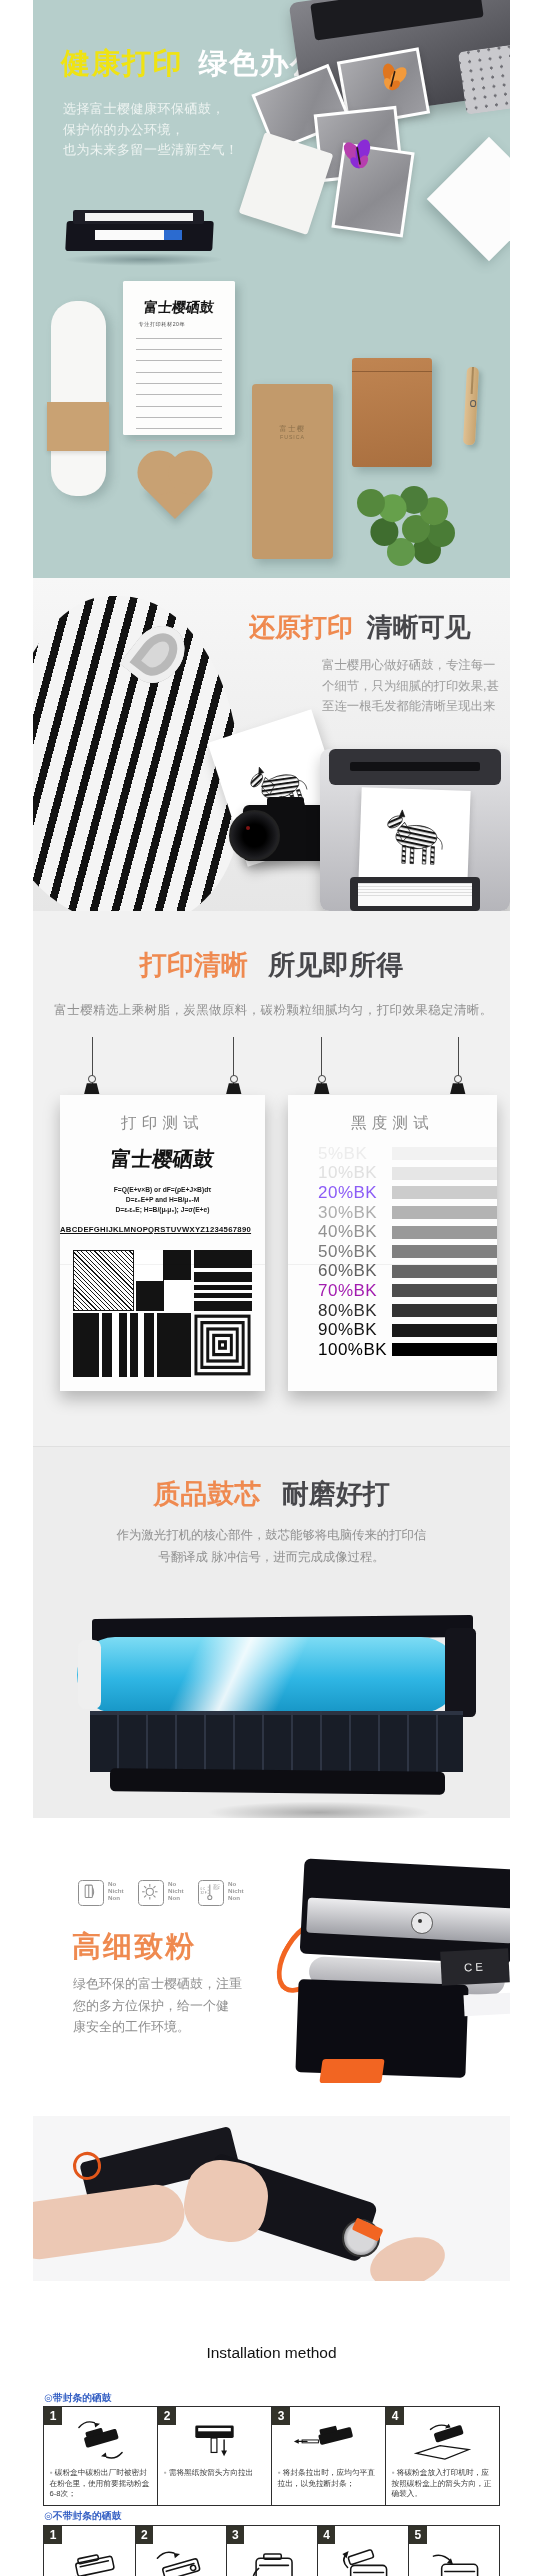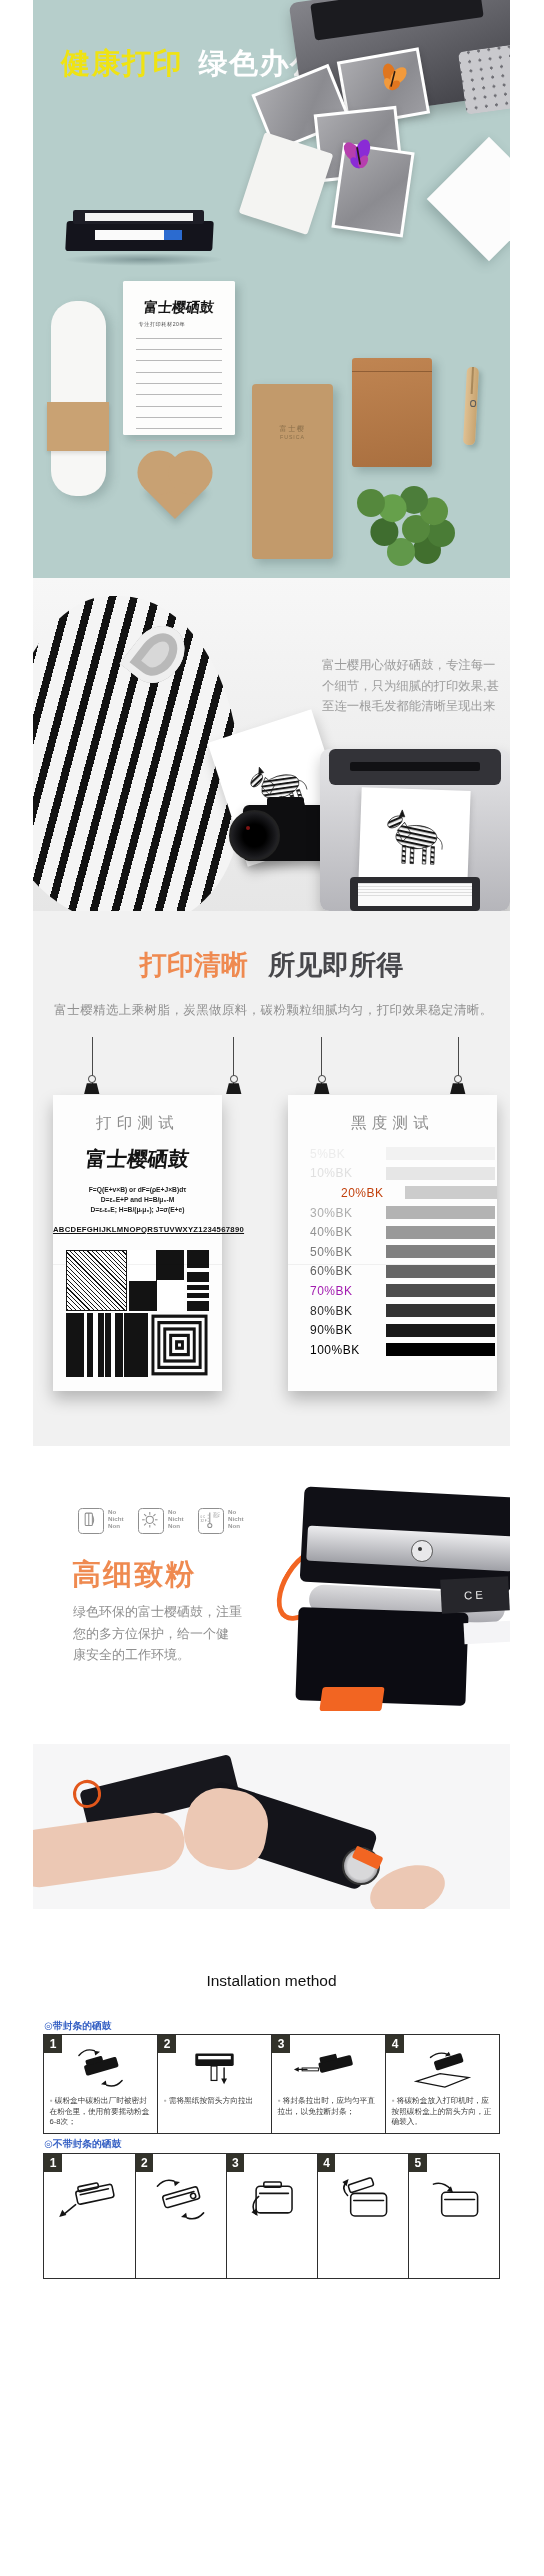--- a/index.html
+++ b/index.html
@@ -112,21 +112,21 @@
   .pt-hatch{width:61px;height:61px;border:0.5px solid #161616;box-sizing:border-box;
             background:repeating-linear-gradient(45deg,#161616 0 0.8px,#fdfdfd 0.8px 3.1px);}
   .pt-checker{width:55px;height:61px;background:conic-gradient(#131313 0 25%,#fff 25% 50%,#131313 50% 75%,#fff 75%);}
   .pt-hstripes{flex:1;height:61px;background:linear-gradient(180deg,#131313 0 30%,#fff 30% 36%,#131313 36% 52%,
       #fff 52% 57%,#131313 57% 66%,#fff 66% 71%,#131313 71% 79%,#fff 79% 84%,#131313 84% 100%);}
   .pt-vbars{flex:2;height:64px;background:linear-gradient(90deg,#131313 0 22%,#fff 22% 25%,#131313 25% 33%,
       #fff 33% 39%,#131313 39% 46%,#fff 46% 48%,#131313 48% 55%,#fff 55% 60%,#131313 60% 69%,#fff 69% 71%,#131313 71% 100%);}
   .pt-conc{width:59px;height:64px;}
   .d-rows{position:absolute;left:0;right:0;top:49px;}
   .d-row{display:flex;align-items:center;height:19.6px;}
-  .d-label{width:76px;padding-left:22px;font-size:12px;letter-spacing:0.5px;}
+  .d-label{width:76px;padding-left:30px;font-size:17px;letter-spacing:0.5px;}
   .d-bar{width:109px;height:13px;display:inline-block;}
 
   
   #s4{height:371px;background:#ededed;border-top:0.5px solid #e0e0e0;}
   .s4-lines{left:0;right:0;top:78px;text-align:center;font-size:12.4px;color:#8f8f8f;line-height:21.6px;}
   .drum-top{left:59px;top:170px;width:381px;height:21.6px;background:#101017;border-radius:3.1px;transform:skewY(-.6deg);}
   .drum-cyl{left:44px;top:190px;width:382px;height:76px;border-radius:39px;
      background:linear-gradient(180deg,#7ddcf4 0%,#2fb6e4 55%,#1796c6 100%);overflow:hidden;}
   .drum-cyl::after{content:"";position:absolute;inset:0;
      background:linear-gradient(115deg,transparent 30%,rgba(255,255,255,.9) 42%,transparent 56%);}
@@ -203,20 +203,25 @@
 </head>
 <body>
 
 <div class="page">
  <div class="content">
 
   <section id="s1">
     <div class="abs s1-head">
       <span class="yl">健康打印</span><span class="wh">绿色办公</span>
     </div>
+    <div class="abs s1-lines">
+      <div>选择富士樱健康环保硒鼓，</div>
+      <div>保护你的办公环境，</div>
+      <div>也为未来多留一些清新空气！</div>
+    </div>
 
     <div class="abs" style="left:227px;top:-7.7px;width:258px;height:242px;">
       <div class="abs prt-body"></div>
       <div class="abs prt-glass"></div>
       <div class="abs prt-panel"></div>
       <div class="photo-card" style="left:82px;top:62px;width:77px;height:61px;transform:rotate(-10deg);">
             <div class="pic"></div>
           </div>
       <div class="photo-card" style="left:0px;top:85px;width:77px;height:56px;transform:rotate(-22deg);">
             <div class="pic"></div>
@@ -289,20 +294,23 @@
           <div class="bag-flap"></div>
         </div>
     <div class="abs pin"></div>
     <div class="abs plant"></div>
     <div class="abs diamond"></div>
   </section>
 
   <section id="s2">
     <div class="abs zebra-blob"></div>
     <div class="abs zebra-ear"></div>
+    <div class="abs s2-head">
+      <span class="hl">还原打印</span><span class="rest">清晰可见</span>
+    </div>
     <div class="abs s2-lines">
       <div>富士樱用心做好硒鼓，专注每一</div>
       <div>个细节，只为细腻的打印效果,甚</div>
       <div>至连一根毛发都能清晰呈现出来</div>
     </div>
     <div class="abs tilt-paper">
           <span id="zebra-paper"><svg width="77" height="58" viewBox="0 0 120 90">
 <defs>
                 <pattern id="zp1" width="7" height="7" patternUnits="userSpaceOnUse" patternTransform="rotate(100)">
 <rect width="7" height="7" fill="#f8f8f8"></rect>
@@ -377,21 +385,21 @@
         </div>
     <div class="clip" style="left:280px;">
           <div class="ring"></div>
           <div class="jaw"></div>
         </div>
     <div class="clip" style="left:416px;">
           <div class="ring"></div>
           <div class="jaw"></div>
         </div>
 
-    <div class="poster" style="left:20px;width:169px;">
+    <div class="poster" style="left:27px;width:205px;">
       <div class="po-title">打印测试</div>
       <div class="po-callig">富士樱硒鼓</div>
       <div class="po-formula">
         <div>F=Q(E+v×B)  or  dF=(ρE+J×B)dτ</div>
         <div>D=ε₀E+P  and  H=B/μ₀-M</div>
         <div>D=εᵣε₀E;  H=B/(μᵣμ₀);  J=σ(E+e)</div>
       </div>
       <div class="po-alpha">ABCDEFGHIJKLMNOPQRSTUVWXYZ1234567890</div>
       <div class="pattern">
         <div class="pt-row">
@@ -419,21 +427,21 @@
       <div class="d-rows" id="density-rows">
             <div class="d-row">
               <span class="d-label" style="color: rgb(236, 236, 236);">5%BK</span>
               <span class="d-bar" style="background: rgb(242, 242, 242);"></span>
             </div>
             <div class="d-row">
               <span class="d-label" style="color: rgb(224, 224, 224);">10%BK</span>
               <span class="d-bar" style="background: rgb(230, 230, 230);"></span>
             </div>
             <div class="d-row">
-              <span class="d-label" style="color: #c2410c; margin-left: 31px;">20%BK</span>
+              <span class="d-label" style="color: #8b5cf6;">20%BK</span>
               <span class="d-bar" style="background: rgb(204, 204, 204);"></span>
             </div>
             <div class="d-row">
               <span class="d-label" style="color: rgb(173, 173, 173);">30%BK</span>
               <span class="d-bar" style="background: rgb(179, 179, 179);"></span>
             </div>
             <div class="d-row">
               <span class="d-label" style="color: rgb(147, 147, 147);">40%BK</span>
               <span class="d-bar" style="background: rgb(153, 153, 153);"></span>
             </div>
@@ -458,20 +466,36 @@
               <span class="d-bar" style="background: rgb(25, 25, 25);"></span>
             </div>
             <div class="d-row">
               <span class="d-label" style="color: rgb(0, 0, 0);">100%BK</span>
               <span class="d-bar" style="background: rgb(0, 0, 0);"></span>
             </div>
           </div>
     </div>
   </section>
 
+  <section id="s4">
+    <div class="abs c-head" style="top:29px;">
+      <span class="hl">质品鼓芯</span><span class="rest">耐磨好打</span>
+    </div>
+    <div class="abs s4-lines">
+      <div>作为激光打机的核心部件，鼓芯能够将电脑传来的打印信</div>
+      <div>号翻译成 脉冲信号，进而完成成像过程。</div>
+    </div>
+    <div class="abs drum-top"></div>
+    <div class="abs drum-cyl"></div>
+    <div class="abs drum-cap"></div>
+    <div class="abs drum-rend"></div>
+    <div class="abs drum-body"></div>
+    <div class="abs drum-bot"></div>
+    <div class="abs drum-shadow"></div>
+  </section>
 
   <section id="s5">
     <div class="abs icons-row">
       <div class="icon-item">
         <div class="icon-box">
           <svg width="21.6" height="21.6" viewBox="0 0 42 42" style="position:absolute;left:0;top:0;">
                 <g fill="none" stroke="#8f8f8f" stroke-width="2">
                   <rect x="12" y="8" width="14" height="24" rx="2"></rect>
                   <line x1="19" y1="8" x2="19" y2="32"></line>
                   <path d="M26 12 q5 9 0 18"></path>

